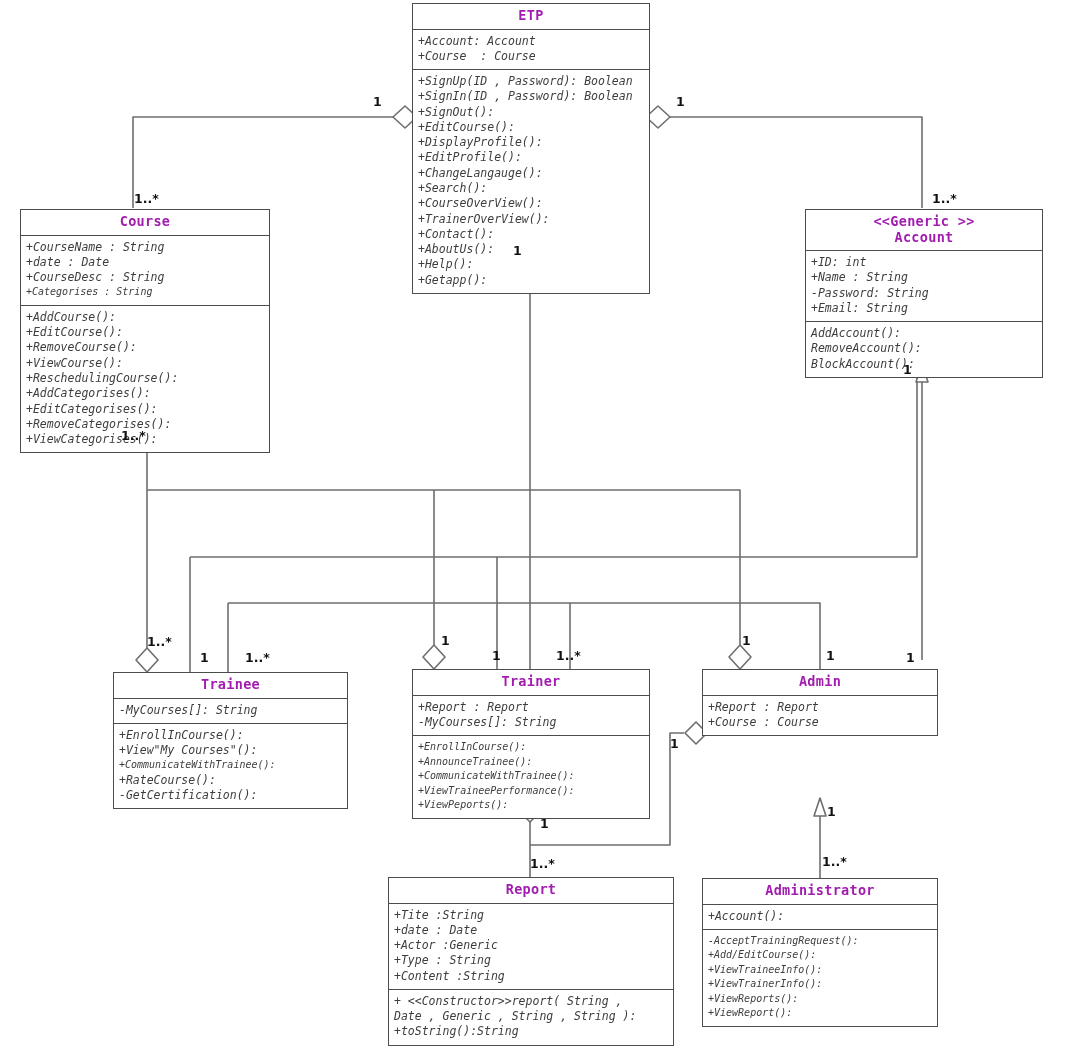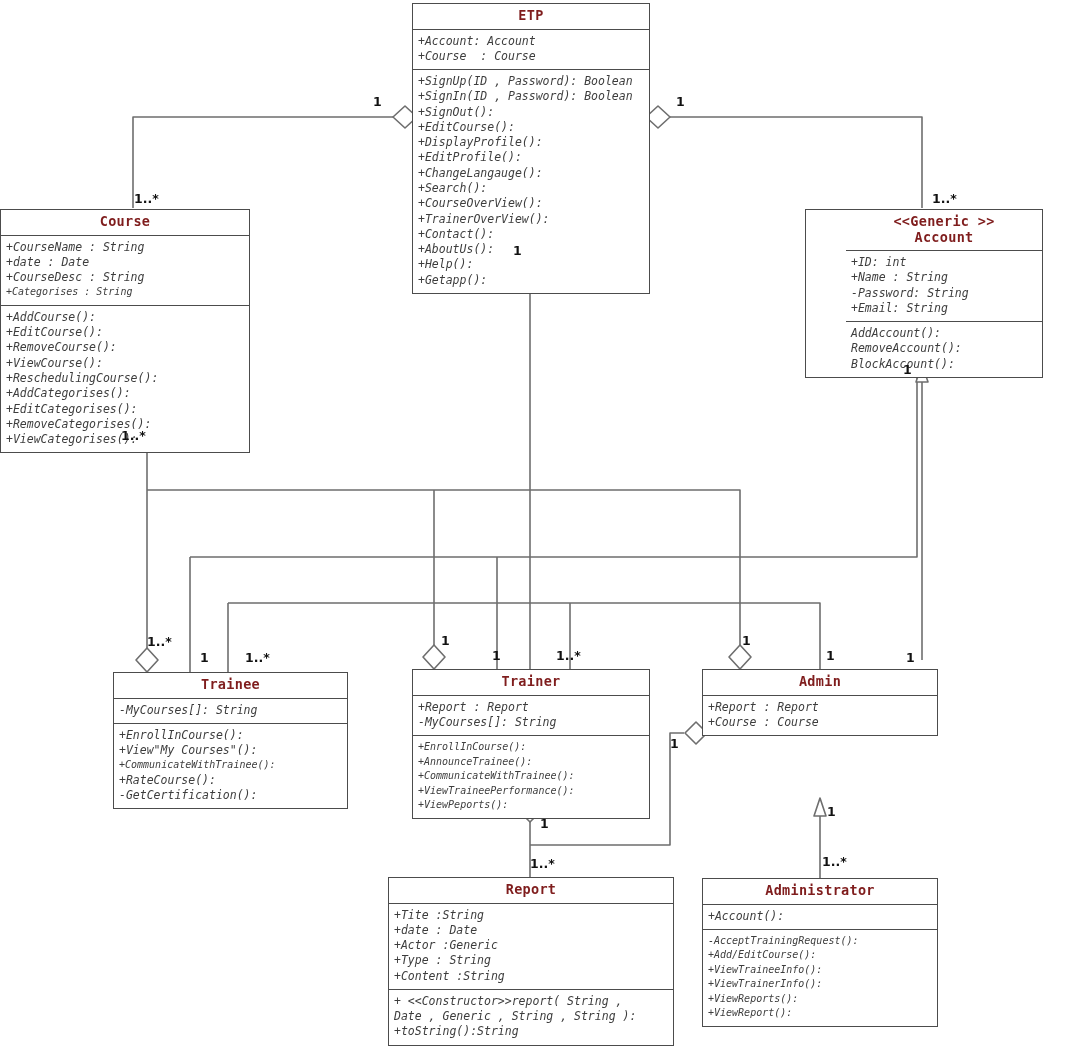--- a/index.html
+++ b/index.html
@@ -29,21 +29,21 @@
     position: absolute;
     box-sizing: border-box;
     border: 1.5px solid #4c4c4c;
     background: #ffffff;
     z-index: 5;
   }
   .uml-title {
     text-align: center;
     font-weight: bold;
     font-size: 13.5px;
-    color: #7f1d1d;
+    color: #a21caf;
     padding: 4px 4px 5px 4px;
     line-height: 1.15;
     letter-spacing: 0.3px;
   }
   .uml-sep {
     border-top: 1.5px solid #4c4c4c;
     font-style: italic;
   }
   .uml-compartment {
     padding: 4px 5px 5px 5px;
@@ -142,42 +142,42 @@
       <div class="uml-line">+Search():</div>
       <div class="uml-line">+CourseOverView():</div>
       <div class="uml-line">+TrainerOverView():</div>
       <div class="uml-line">+Contact():</div>
       <div class="uml-line">+AboutUs():</div>
       <div class="uml-line">+Help():</div>
       <div class="uml-line">+Getapp():</div>
     </div>
   </div>
 
-  <div class="uml-class" style="left:0; top:209px; width:250px;">
+  <div class="uml-class" style="left:20px; top:209px; width:250px;">
     <div class="uml-title">Course</div>
     <div class="uml-compartment uml-sep">
       <div class="uml-line">+CourseName : String</div>
       <div class="uml-line">+date : Date</div>
       <div class="uml-line">+CourseDesc : String</div>
       <div class="uml-line sm">+Categorises : String</div>
     </div>
     <div class="uml-compartment uml-sep">
       <div class="uml-line">+AddCourse():</div>
       <div class="uml-line">+EditCourse():</div>
       <div class="uml-line">+RemoveCourse():</div>
       <div class="uml-line">+ViewCourse():</div>
       <div class="uml-line">+ReschedulingCourse():</div>
       <div class="uml-line">+AddCategorises():</div>
       <div class="uml-line">+EditCategorises():</div>
       <div class="uml-line">+RemoveCategorises():</div>
       <div class="uml-line">+ViewCategorises():</div>
     </div>
   </div>
 
-  <div class="uml-class" style="left:805px; top:209px; width:238px;padding-left:40px;">
+  <div class="uml-class" style="left:805px; top:209px; width:238px;">
     <div class="uml-title">
       <div>&lt;&lt;Generic &gt;&gt;</div>
       <div>Account</div>
     </div>
     <div class="uml-compartment uml-sep">
       <div class="uml-line">+ID: int</div>
       <div class="uml-line">+Name : String</div>
       <div class="uml-line">-Password: String</div>
       <div class="uml-line">+Email: String</div>
     </div>

